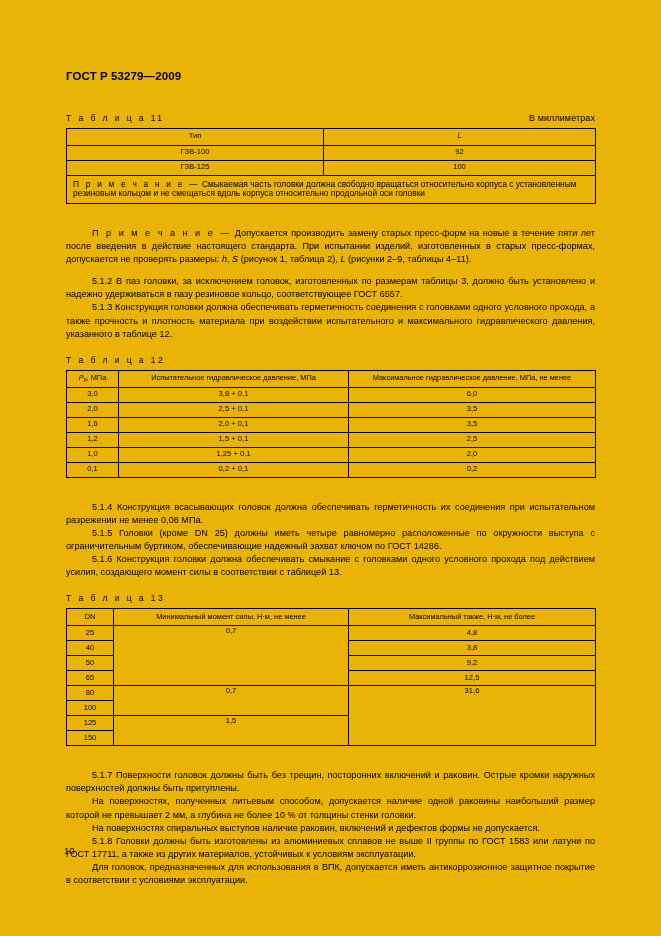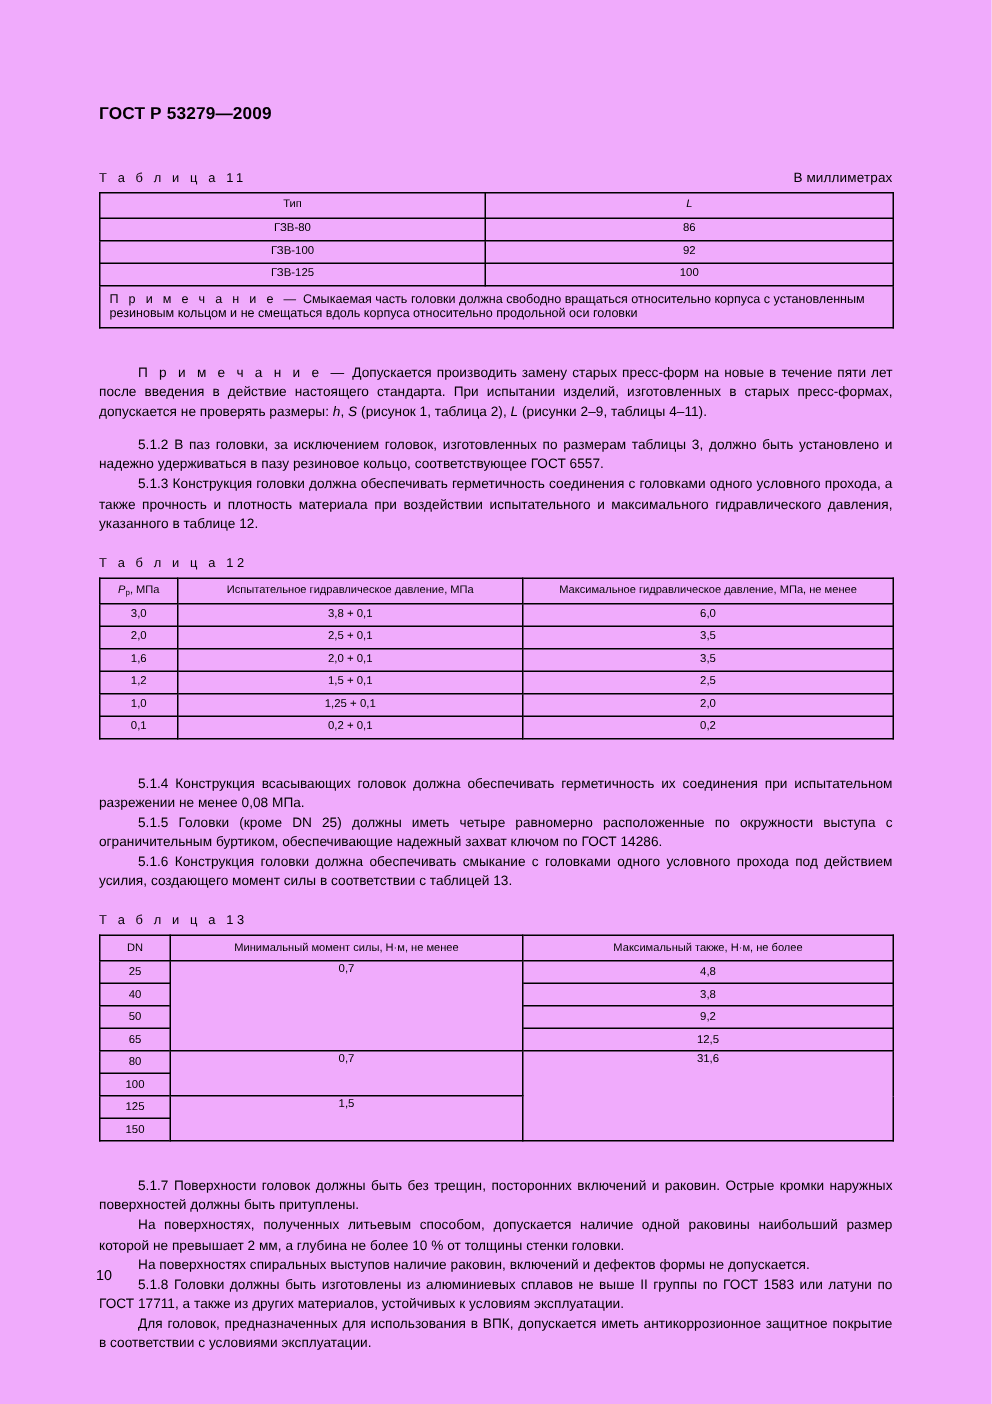--- a/index.html
+++ b/index.html
@@ -13,21 +13,21 @@
     font-family: "Liberation Sans", sans-serif;
     color: #000000;
     position: relative;
     overflow: hidden;
   }
   .page {
     position: absolute;
     left: 0; top: 0;
     width: 661px;
     height: 936px;
-    background: #f0abfc;
+    background: #eab308;
   }
   .content {
     position: absolute;
     left: 66px;
     top: 70px;
     width: 529px;
   }
 
   
   .doc-header {
@@ -136,24 +136,20 @@
           <col style="width:272px">
         </colgroup>
       <thead>
         <tr>
           <th class="hrule-thick">Тип</th>
           <th class="hrule-thick"><i class="ital">L</i></th>
         </tr>
       </thead>
       <tbody>
         <tr>
-          <td>ГЗВ-80</td>
-          <td>86</td>
-        </tr>
-        <tr>
           <td>ГЗВ-100</td>
           <td>92</td>
         </tr>
         <tr>
           <td class="hrule-thick">ГЗВ-125</td>
           <td class="hrule-thick">100</td>
         </tr>
         <tr>
           <td class="note-cell" colspan="2">
             <span class="note-lead">П р и м е ч а н и е  —</span>

